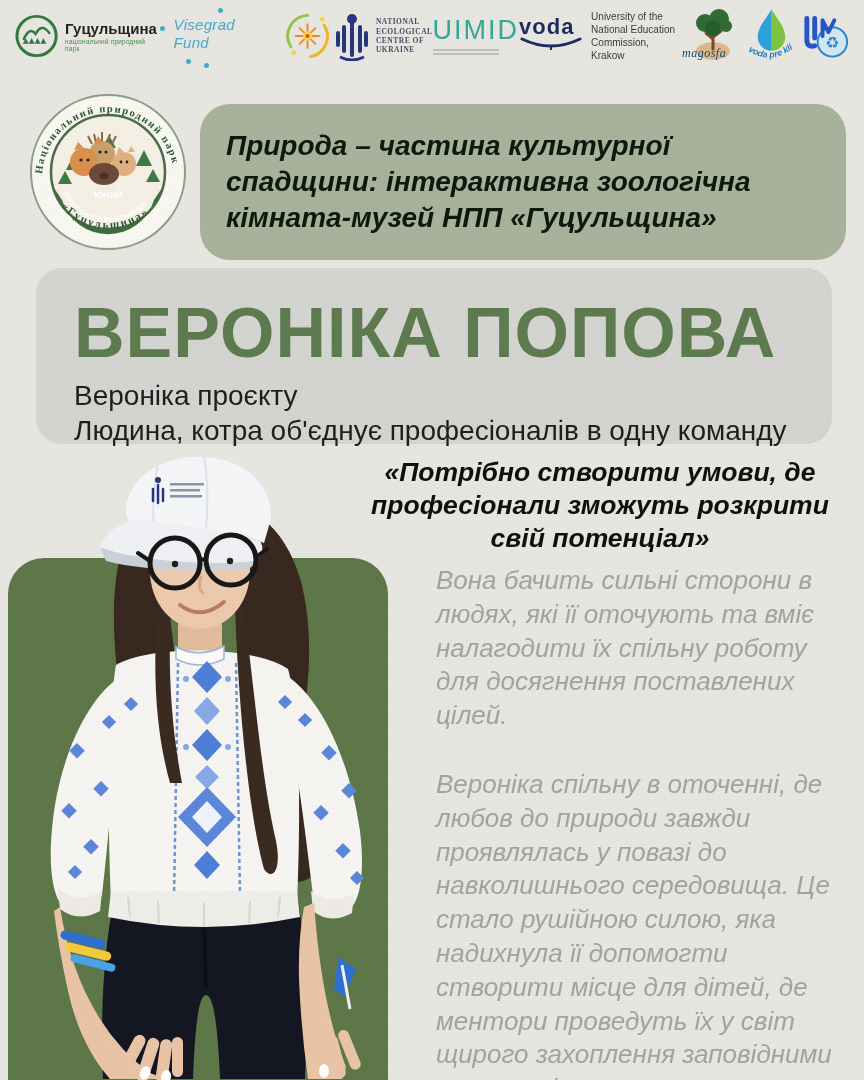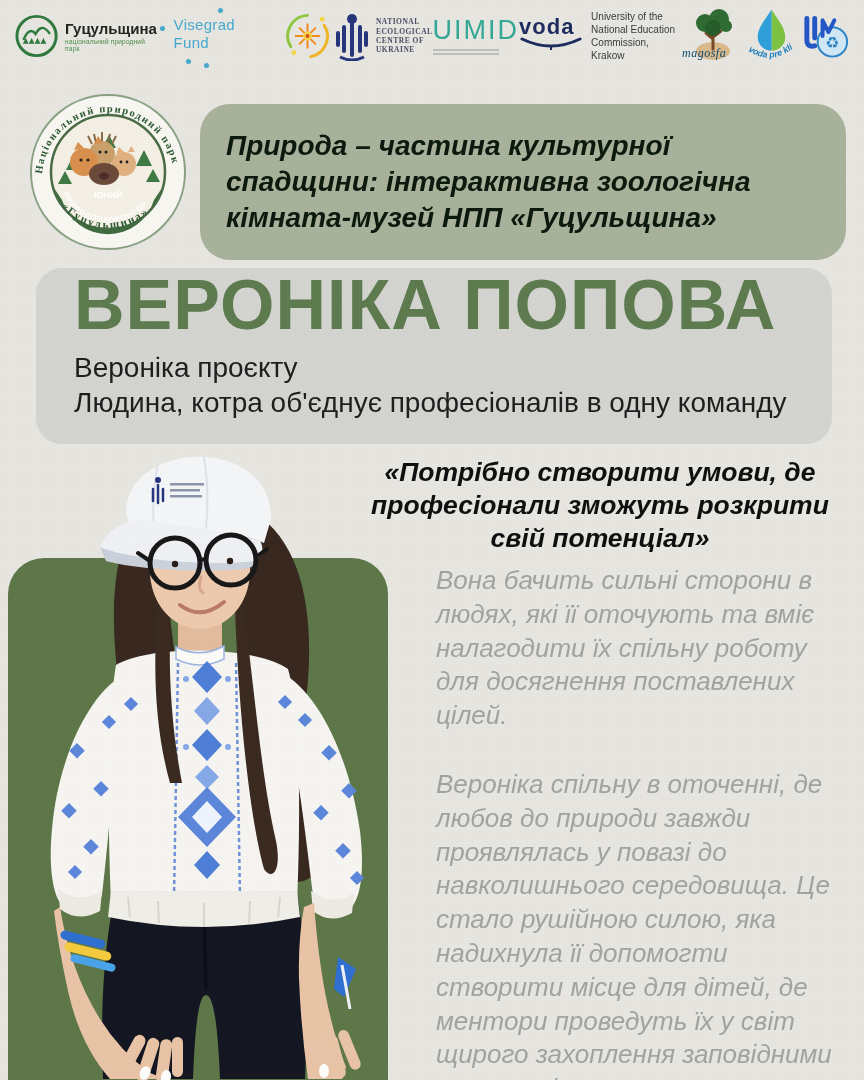--- a/index.html
+++ b/index.html
@@ -9,21 +9,21 @@
   .poster::after{content:"";position:absolute;inset:0;pointer-events:none;z-index:40;
        background-image:radial-gradient(rgba(0,0,0,.045) 1px,transparent 1px);
        background-size:3px 3px;opacity:.5;}
 
   
   .logo-strip{position:absolute;top:0;left:0;right:0;height:72px;display:flex;
        align-items:center;justify-content:space-between;padding:0 14px;box-sizing:border-box;z-index:5;}
   .logo-item{display:flex;align-items:center;gap:6px;}
   .park-name{font-weight:bold;font-size:15px;color:#24241f;line-height:1;}
   .park-sub{font-size:6.5px;color:#4a8c46;margin-top:2px;letter-spacing:.2px;}
-  .visegrad{position:relative;padding:10px 8px 14px 14px;}
+  .visegrad{position:relative;padding:10px 8px 14px 14px;font-style:italic;}
   .visegrad-label{color:#45a9cd;font-size:15px;letter-spacing:.3px;}
   .vdot{position:absolute;width:5px;height:5px;border-radius:50%;background:#45a9cd;}
   .vdot.d1{top:2px;left:58px;}.vdot.d2{top:20px;left:0;}
   .vdot.d3{bottom:2px;left:26px;}.vdot.d4{bottom:-2px;left:44px;}
   .necu-text{font-family:"Liberation Serif",serif;font-size:7.5px;line-height:1.25;
        color:#4a4f66;letter-spacing:.5px;white-space:pre-line;font-weight:bold;}
   .uimid{display:flex;flex-direction:column;align-items:flex-start;}
   .uimid-word{color:#34a795;font-size:27px;letter-spacing:2px;line-height:1;}
   .uimid-bars{margin-top:3px;}
   .uimid-bars div{width:66px;height:2px;background:#bdbdb9;margin-top:2px;}
@@ -34,21 +34,21 @@
   .magosfa-script{position:absolute;left:0;bottom:2px;font-family:"Liberation Serif",serif;
        font-style:italic;font-size:12px;color:#0c4a6e;letter-spacing:.5px;}
 
   
   .badge{position:absolute;left:28px;top:92px;width:160px;height:160px;z-index:6;}
   .title-box{position:absolute;left:200px;top:104px;width:646px;height:156px;box-sizing:border-box;
        background:#a8b29b;border-radius:30px;display:flex;align-items:center;padding:10px 26px;z-index:4;}
   .title-text{font-size:28px;font-weight:bold;font-style:italic;color:#0c1a0e;line-height:1.28;}
 
   .name-box{position:absolute;left:36px;top:268px;width:796px;height:176px;box-sizing:border-box;
-       background:#d3d3d0;border-radius:26px;padding:0 38px;z-index:3;}
+       background:#d3d3d0;border-radius:26px;padding:28px 38px;z-index:3;}
   .person-name{font-size:70px;font-weight:bold;color:#5d7b4f;letter-spacing:1px;margin:2px 0 10px;line-height:1;}
   .person-role,.person-desc{font-size:28px;color:#1e1e1e;line-height:1.25;}
 
   
   .quote{position:absolute;left:346px;top:456px;width:508px;text-align:center;z-index:3;
        font-size:26.5px;font-weight:bold;font-style:italic;color:#0f0f0f;line-height:1.25;}
   .body-text{position:absolute;left:436px;top:564px;width:424px;z-index:3;
        font-size:26px;font-style:italic;color:#a2a2a2;line-height:1.3;}
   .body-text p{margin:0 16px 35px 0;}
 

